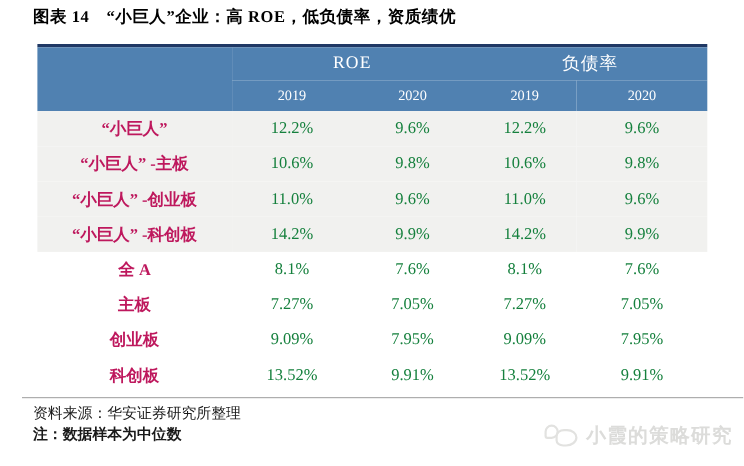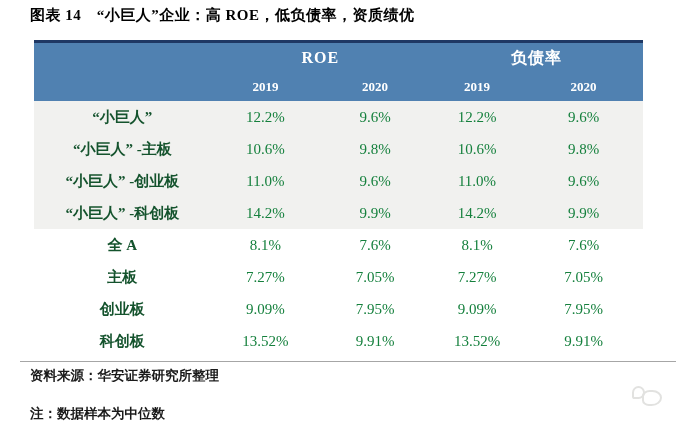--- a/index.html
+++ b/index.html
@@ -35,61 +35,61 @@
     table-layout: fixed;
   }
   col.c-label { width: 29%; }
   col.c-1 { width: 18%; }
   col.c-2 { width: 18%; }
   col.c-3 { width: 15.5%; }
   col.c-4 { width: 19.5%; }
   thead th {
     background: #5081b1;
     color: #ffffff;
-    font-weight: bold;
+    font-weight: normal;
     text-align: center;
     vertical-align: middle;
   }
   tr.group-row th { height: 30px; font-size: 16px; letter-spacing: 1px; }
   tr.year-row th { height: 28px; font-size: 13px; }
   tbody tr { height: 32px; }
   tbody tr.hl { background: #f1f1ef; }
   tbody td {
     text-align: center;
     vertical-align: middle;
     font-size: 15px;
     color: #15803d;
   }
   tbody td.row-label {
     font-weight: bold;
-    color: #14532d;
+    color: #be185d;
     font-size: 15px;
     margin-top: 20px;
   }
   .footer-divider {
     position: absolute;
     left: 20px;
     right: 0;
     top: 361px;
     height: 1px;
     background: #a6a6a6;
   }
   .source-line {
     position: absolute;
     left: 30px;
     top: 367px;
     font-size: 13.5px;
-    font-weight: 700;
+    font-weight: 400;
     color: #1a1a1a;
     white-space: nowrap;
   }
   .note-line {
     position: absolute;
     left: 30px;
-    top: 405px;
+    top: 386px;
     font-size: 13.5px;
     font-weight: 600;
     color: #1a1a1a;
     white-space: nowrap;
   }
   .watermark {
     position: absolute;
     right: 10px;
     top: 384px;
     display: flex;
@@ -218,15 +218,16 @@
 
   <div class="footer-divider"></div>
   <div class="source-line">资料来源：华安证券研究所整理</div>
   <div class="note-line">注：数据样本为中位数</div>
 
   <div class="watermark">
     <span class="wm-icon">
       <span class="bubble-a"></span>
       <span class="bubble-b"></span>
     </span>
+    <span>小霞的策略研究</span>
   </div>
 
 </div>
 
 </body></html>

